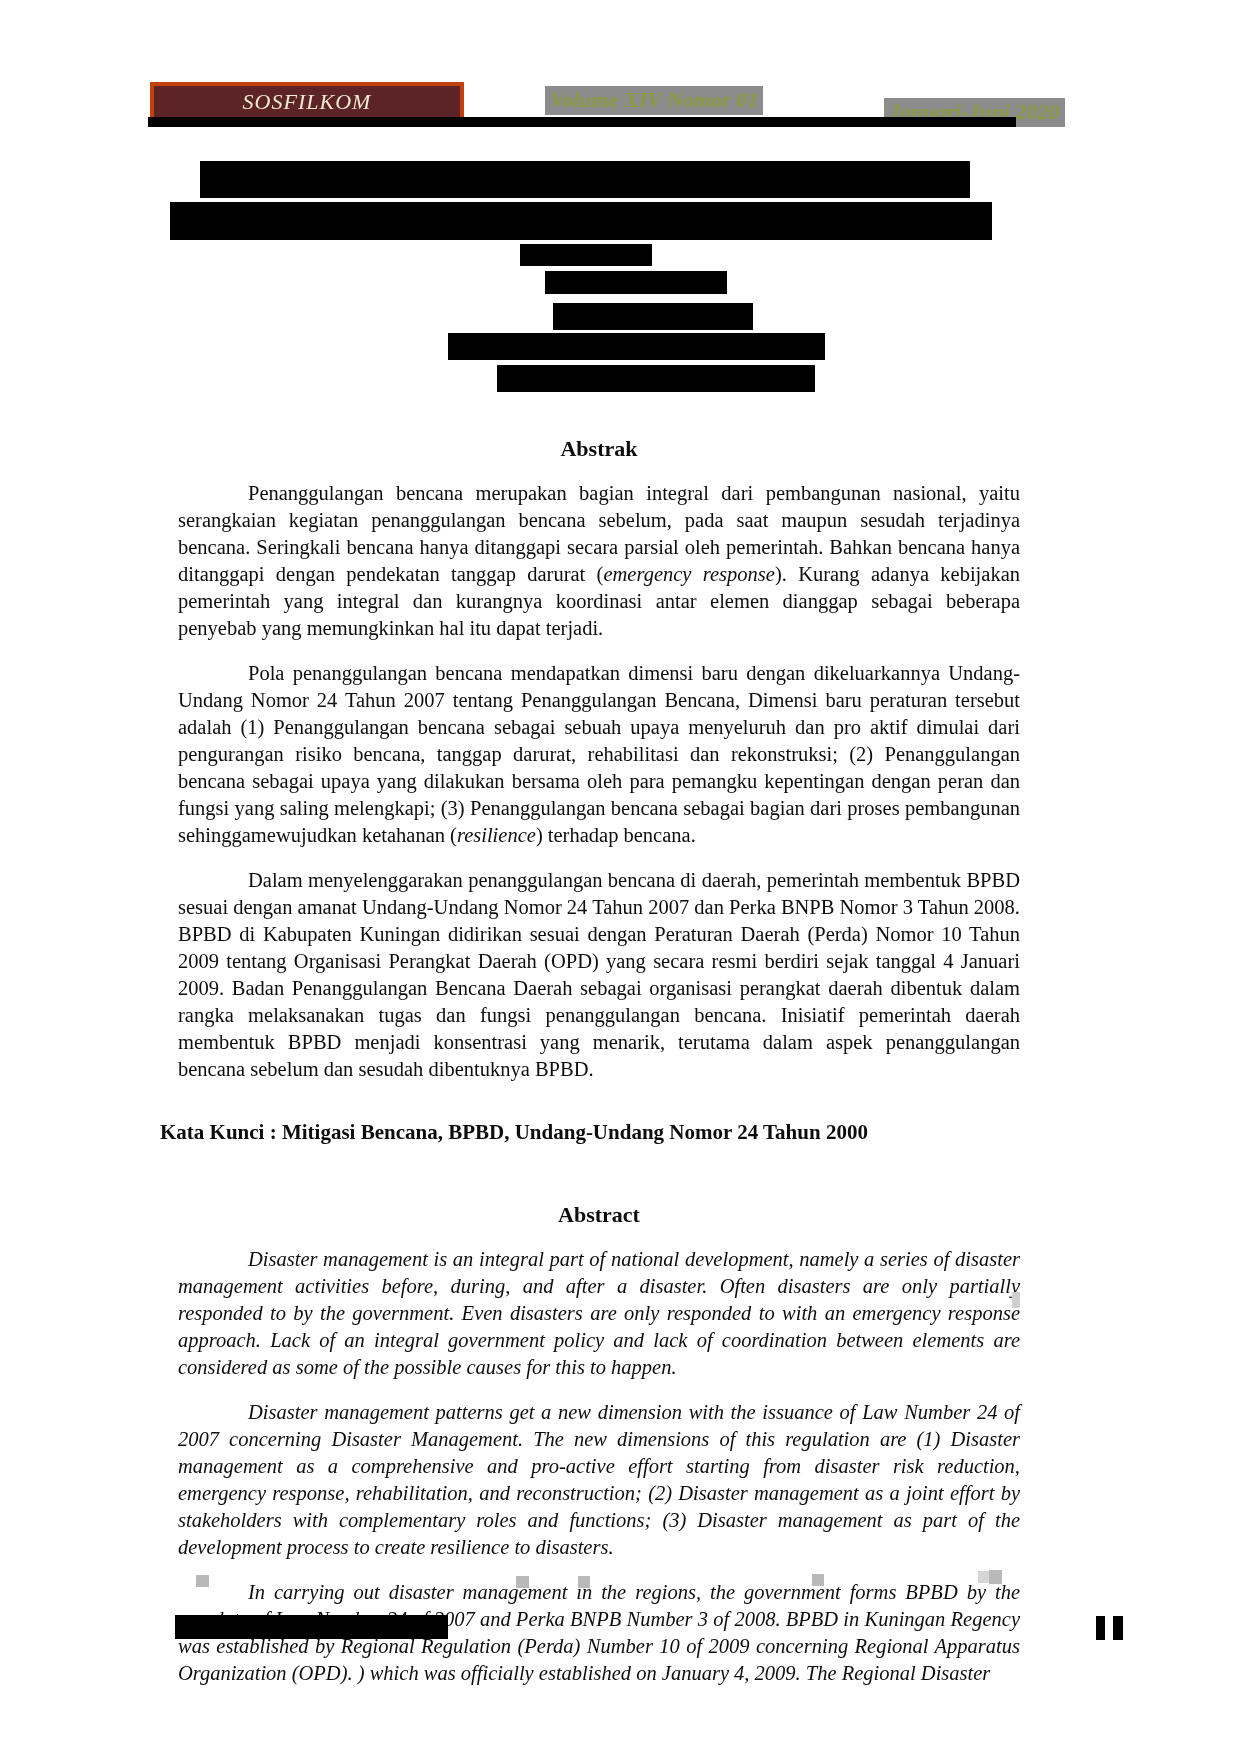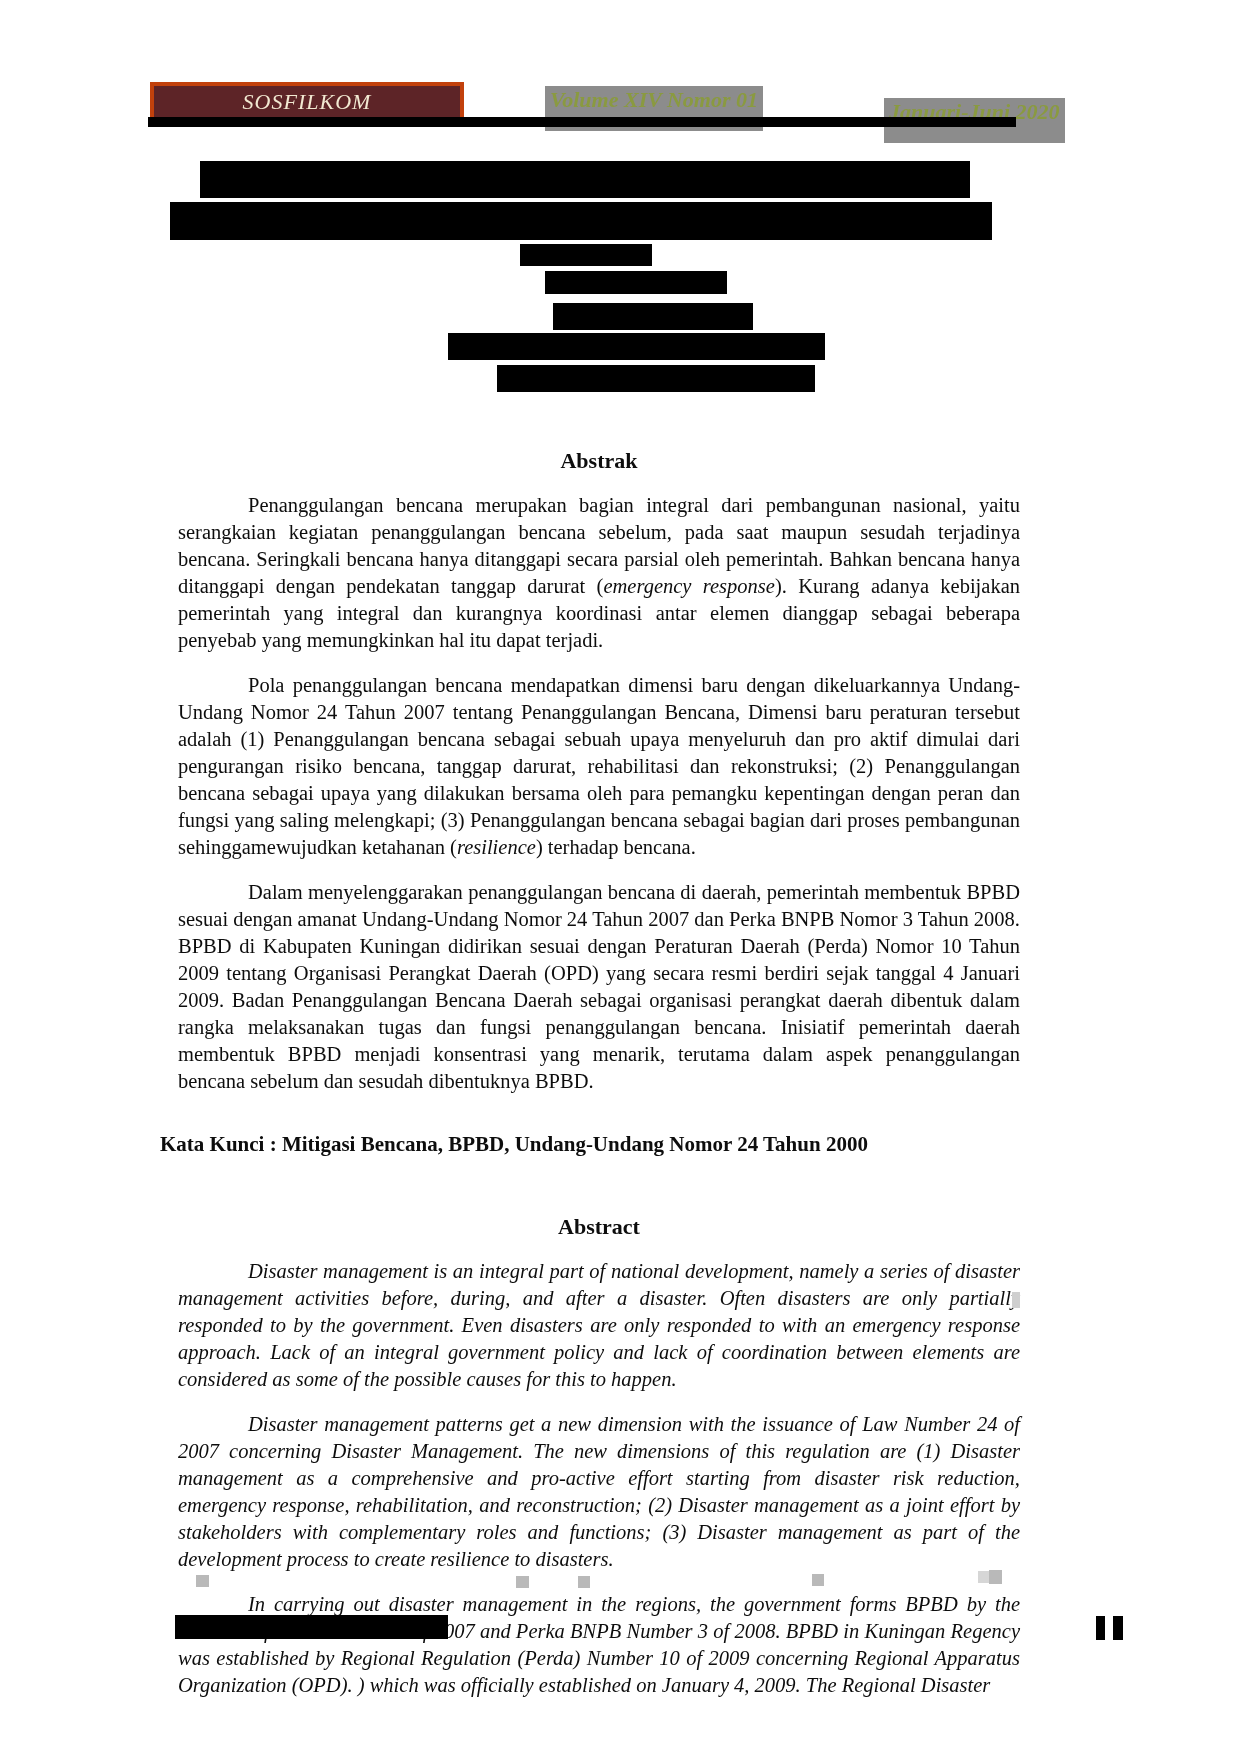--- a/index.html
+++ b/index.html
@@ -20,42 +20,42 @@
   }
   .journal-name{
     font-style:italic;font-size:22px;color:var(--cream,#f2e9d2);
     letter-spacing:1px;font-weight:500;
   }
   .hl{
     position:absolute;top:86px;
     background:var(--gray-hl,#8c8c8c);
     color:var(--olive,#8a9a40);
     font-style:italic;font-weight:bold;font-size:22px;
-    padding:1px 5px 18px 5px;white-space:nowrap;
+    padding:1px 5px 2px 5px;white-space:nowrap;
   }
   .hl.volume{left:545px;}
   .hl.period{left:884px;margin-top:12px;}
   .header-rule{
     position:absolute;left:148px;top:117px;width:868px;height:10px;background:#000;
   }
   
   .bar{position:absolute;background:#000;}
   .bar.t1{left:200px;top:161px;width:770px;height:37px;}
   .bar.t2{left:170px;top:202px;width:822px;height:38px;}
   .bar.t3{left:520px;top:244px;width:132px;height:22px;}
   .bar.author{left:545px;top:271px;width:182px;height:23px;}
   .bar.affil1{left:553px;top:303px;width:200px;height:27px;}
   .bar.affil2{left:448px;top:333px;width:377px;height:27px;}
   .bar.email{left:497px;top:365px;width:318px;height:25px;border-bottom:2px solid #000;}
   .bar.footer-left{left:175px;top:1615px;width:273px;height:24px;}
   .bar.pageno-1{left:1096px;top:1616px;width:9px;height:24px;}
   .bar.pageno-2{left:1113px;top:1616px;width:10px;height:24px;}
   
   .content{
-    position:absolute;left:160px;top:448px;width:878px;
+    position:absolute;left:160px;top:436px;width:878px;
   }
   .heading{
     text-align:center;font-weight:bold;font-size:22px;margin:0 0 10px 0;
   }
   .heading.en{margin:56px 0 12px 0;text-align:center;}
   .para{
     font-size:20.5px;line-height:27px;text-align:justify;
     text-indent:70px;margin:18px;
   }
   .it{font-style:italic;}

